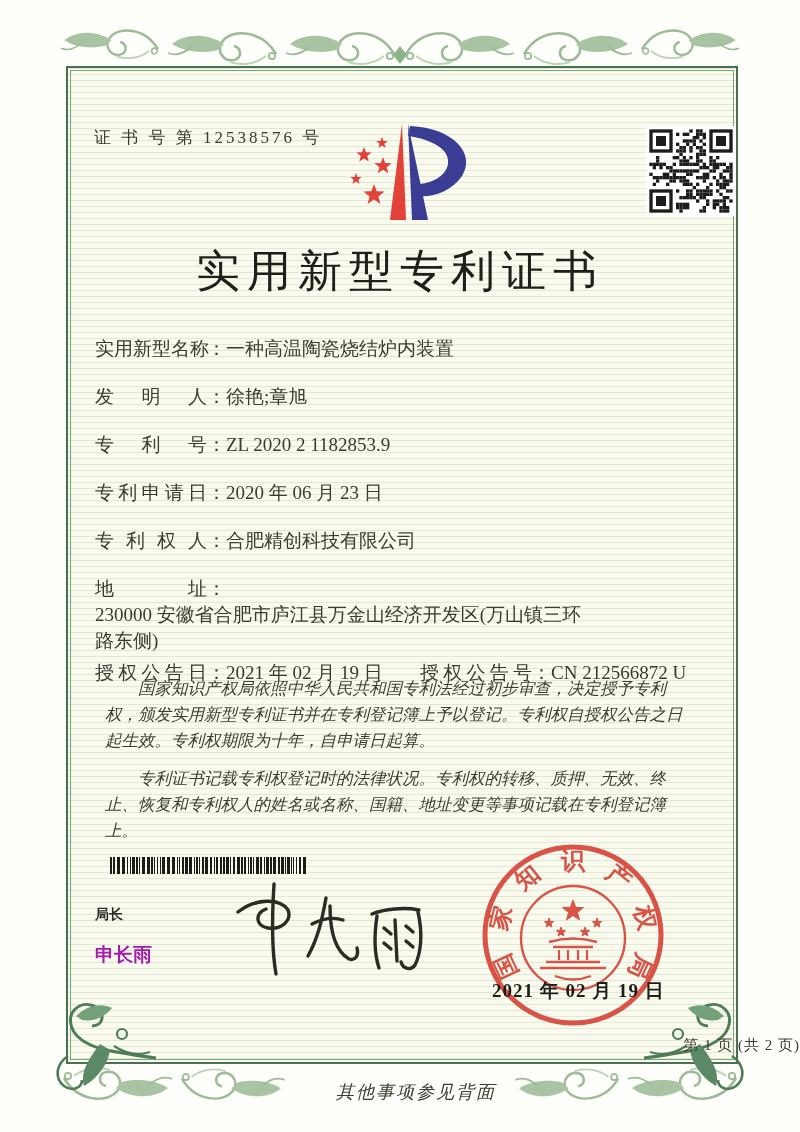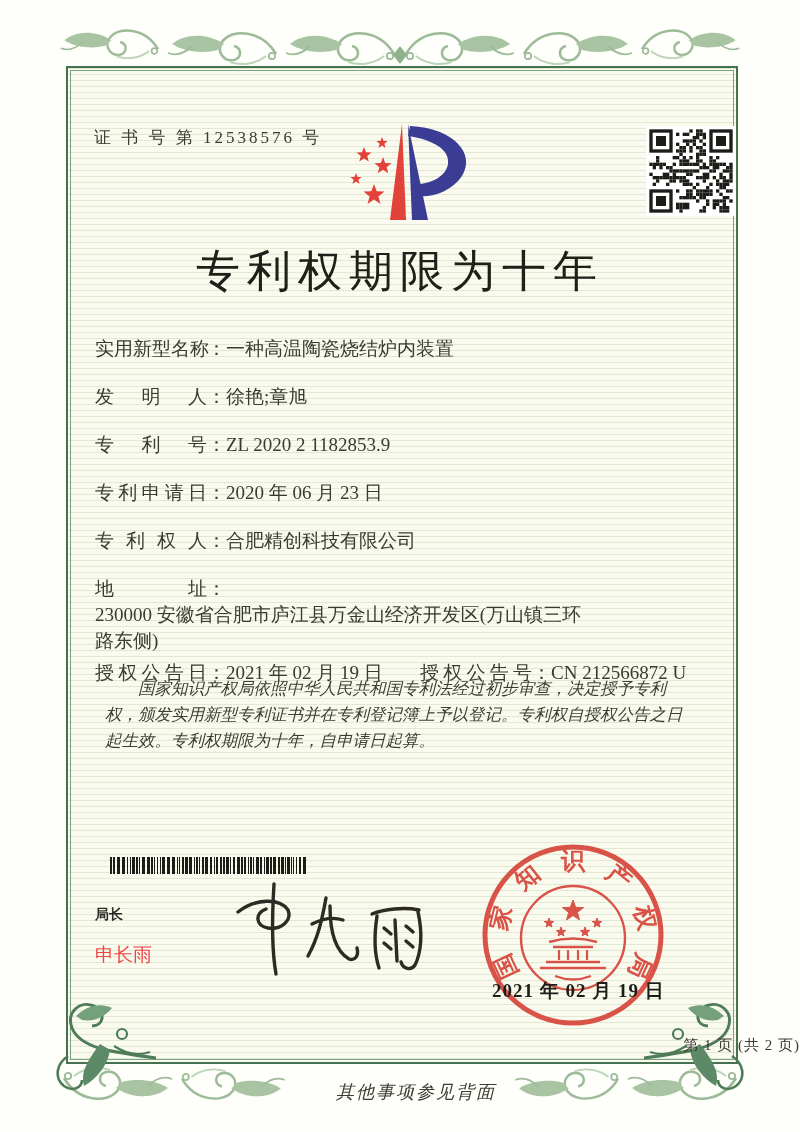--- a/index.html
+++ b/index.html
@@ -29,22 +29,22 @@
   .addr .fval{display:inline-block;width:500px;white-space:normal;}
   .g2{position:absolute;left:325px;top:0;white-space:nowrap;}
 
   .paras{position:absolute;left:93px;top:664px;width:616px;font-size:16.5px;line-height:26px;
          color:#3c3c31;font-style:italic;}
   .paras p{margin:12px;text-indent:2em;}
 
   .barcode{position:absolute;left:110px;top:857px;}
   .signer-title{position:absolute;left:95px;top:906px;font-size:14px;font-weight:600;
                 font-family:"Liberation Sans","DejaVu Sans",sans-serif;color:#2b2b26;}
-  .signer-name{position:absolute;left:95px;top:942px;font-size:19px;font-weight:400;
-               font-family:"Liberation Sans","DejaVu Sans",sans-serif;color:#ef4444;}
+  .signer-name{position:absolute;left:95px;top:942px;font-size:19px;font-weight:700;
+               font-family:"Liberation Sans","DejaVu Sans",sans-serif;color:#a21caf;}
   .signature{position:absolute;left:222px;top:876px;}
   .seal{position:absolute;left:478px;top:840px;opacity:.93;}
   .seal-date{position:absolute;left:492px;top:978px;font-size:19px;font-weight:700;
              letter-spacing:1px;color:#1d1d19;z-index:5;}
   .footer-page{position:absolute;left:0;top:1036px;width:800px;text-align:right;
                font-size:15px;letter-spacing:1px;color:#3a3a33;}
   .back-note{position:absolute;left:0;top:1080px;width:800px;text-align:center;
              font-size:18px;letter-spacing:2px;font-style:italic;color:#3c3c31;padding-left:16px;}
 </style>
 </head>
@@ -323,21 +323,21 @@
         <rect x="6.666666666666667" y="6.666666666666667" width="16.666666666666668" height="16.666666666666668" fill="#ffffff"></rect>
         <rect x="10" y="10" width="10" height="10" fill="#1c1c18"></rect>
         <rect x="63.333333333333336" y="3.3333333333333335" width="23.333333333333336" height="23.333333333333336" fill="#1c1c18"></rect>
         <rect x="66.66666666666667" y="6.666666666666667" width="16.666666666666668" height="16.666666666666668" fill="#ffffff"></rect>
         <rect x="70" y="10" width="10" height="10" fill="#1c1c18"></rect>
         <rect x="3.3333333333333335" y="63.333333333333336" width="23.333333333333336" height="23.333333333333336" fill="#1c1c18"></rect>
         <rect x="6.666666666666667" y="66.66666666666667" width="16.666666666666668" height="16.666666666666668" fill="#ffffff"></rect>
         <rect x="10" y="70" width="10" height="10" fill="#1c1c18"></rect>
       </svg>
 
-    <h1 class="title">专利权期限为十年</h1>
+    <h1 class="title">实用新型专利证书</h1>
 
     <div class="fields">
       <div class="frow">
         <span class="spread">
             <span>实</span>
             <span>用</span>
             <span>新</span>
             <span>型</span>
             <span>名</span>
             <span>称</span>
@@ -395,20 +395,21 @@
               <span>公</span>
               <span>告</span>
               <span>号</span>
             </span><span class="colon">：</span><span class="fval">CN 212566872 U</span>
         </span>
       </div>
     </div>
 
     <div class="paras">
       <p>国家知识产权局依照中华人民共和国专利法经过初步审查，决定授予专利权，颁发实用新型专利证书并在专利登记簿上予以登记。专利权自授权公告之日起生效。专利权期限为十年，自申请日起算。</p>
+      <p>专利证书记载专利权登记时的法律状况。专利权的转移、质押、无效、终止、恢复和专利权人的姓名或名称、国籍、地址变更等事项记载在专利登记簿上。</p>
     </div>
 
     <svg class="barcode" id="barcode" width="200" height="18" viewBox="0 0 200 18">
         <rect x="0" y="0" width="2" height="17" fill="#1c1c18"></rect>
         <rect x="3" y="0" width="2" height="17" fill="#1c1c18"></rect>
         <rect x="7" y="0" width="3" height="17" fill="#1c1c18"></rect>
         <rect x="12" y="0" width="3" height="17" fill="#1c1c18"></rect>
         <rect x="17" y="0" width="1" height="17" fill="#1c1c18"></rect>
         <rect x="20" y="0" width="1" height="17" fill="#1c1c18"></rect>
         <rect x="22" y="0" width="3" height="17" fill="#1c1c18"></rect>

